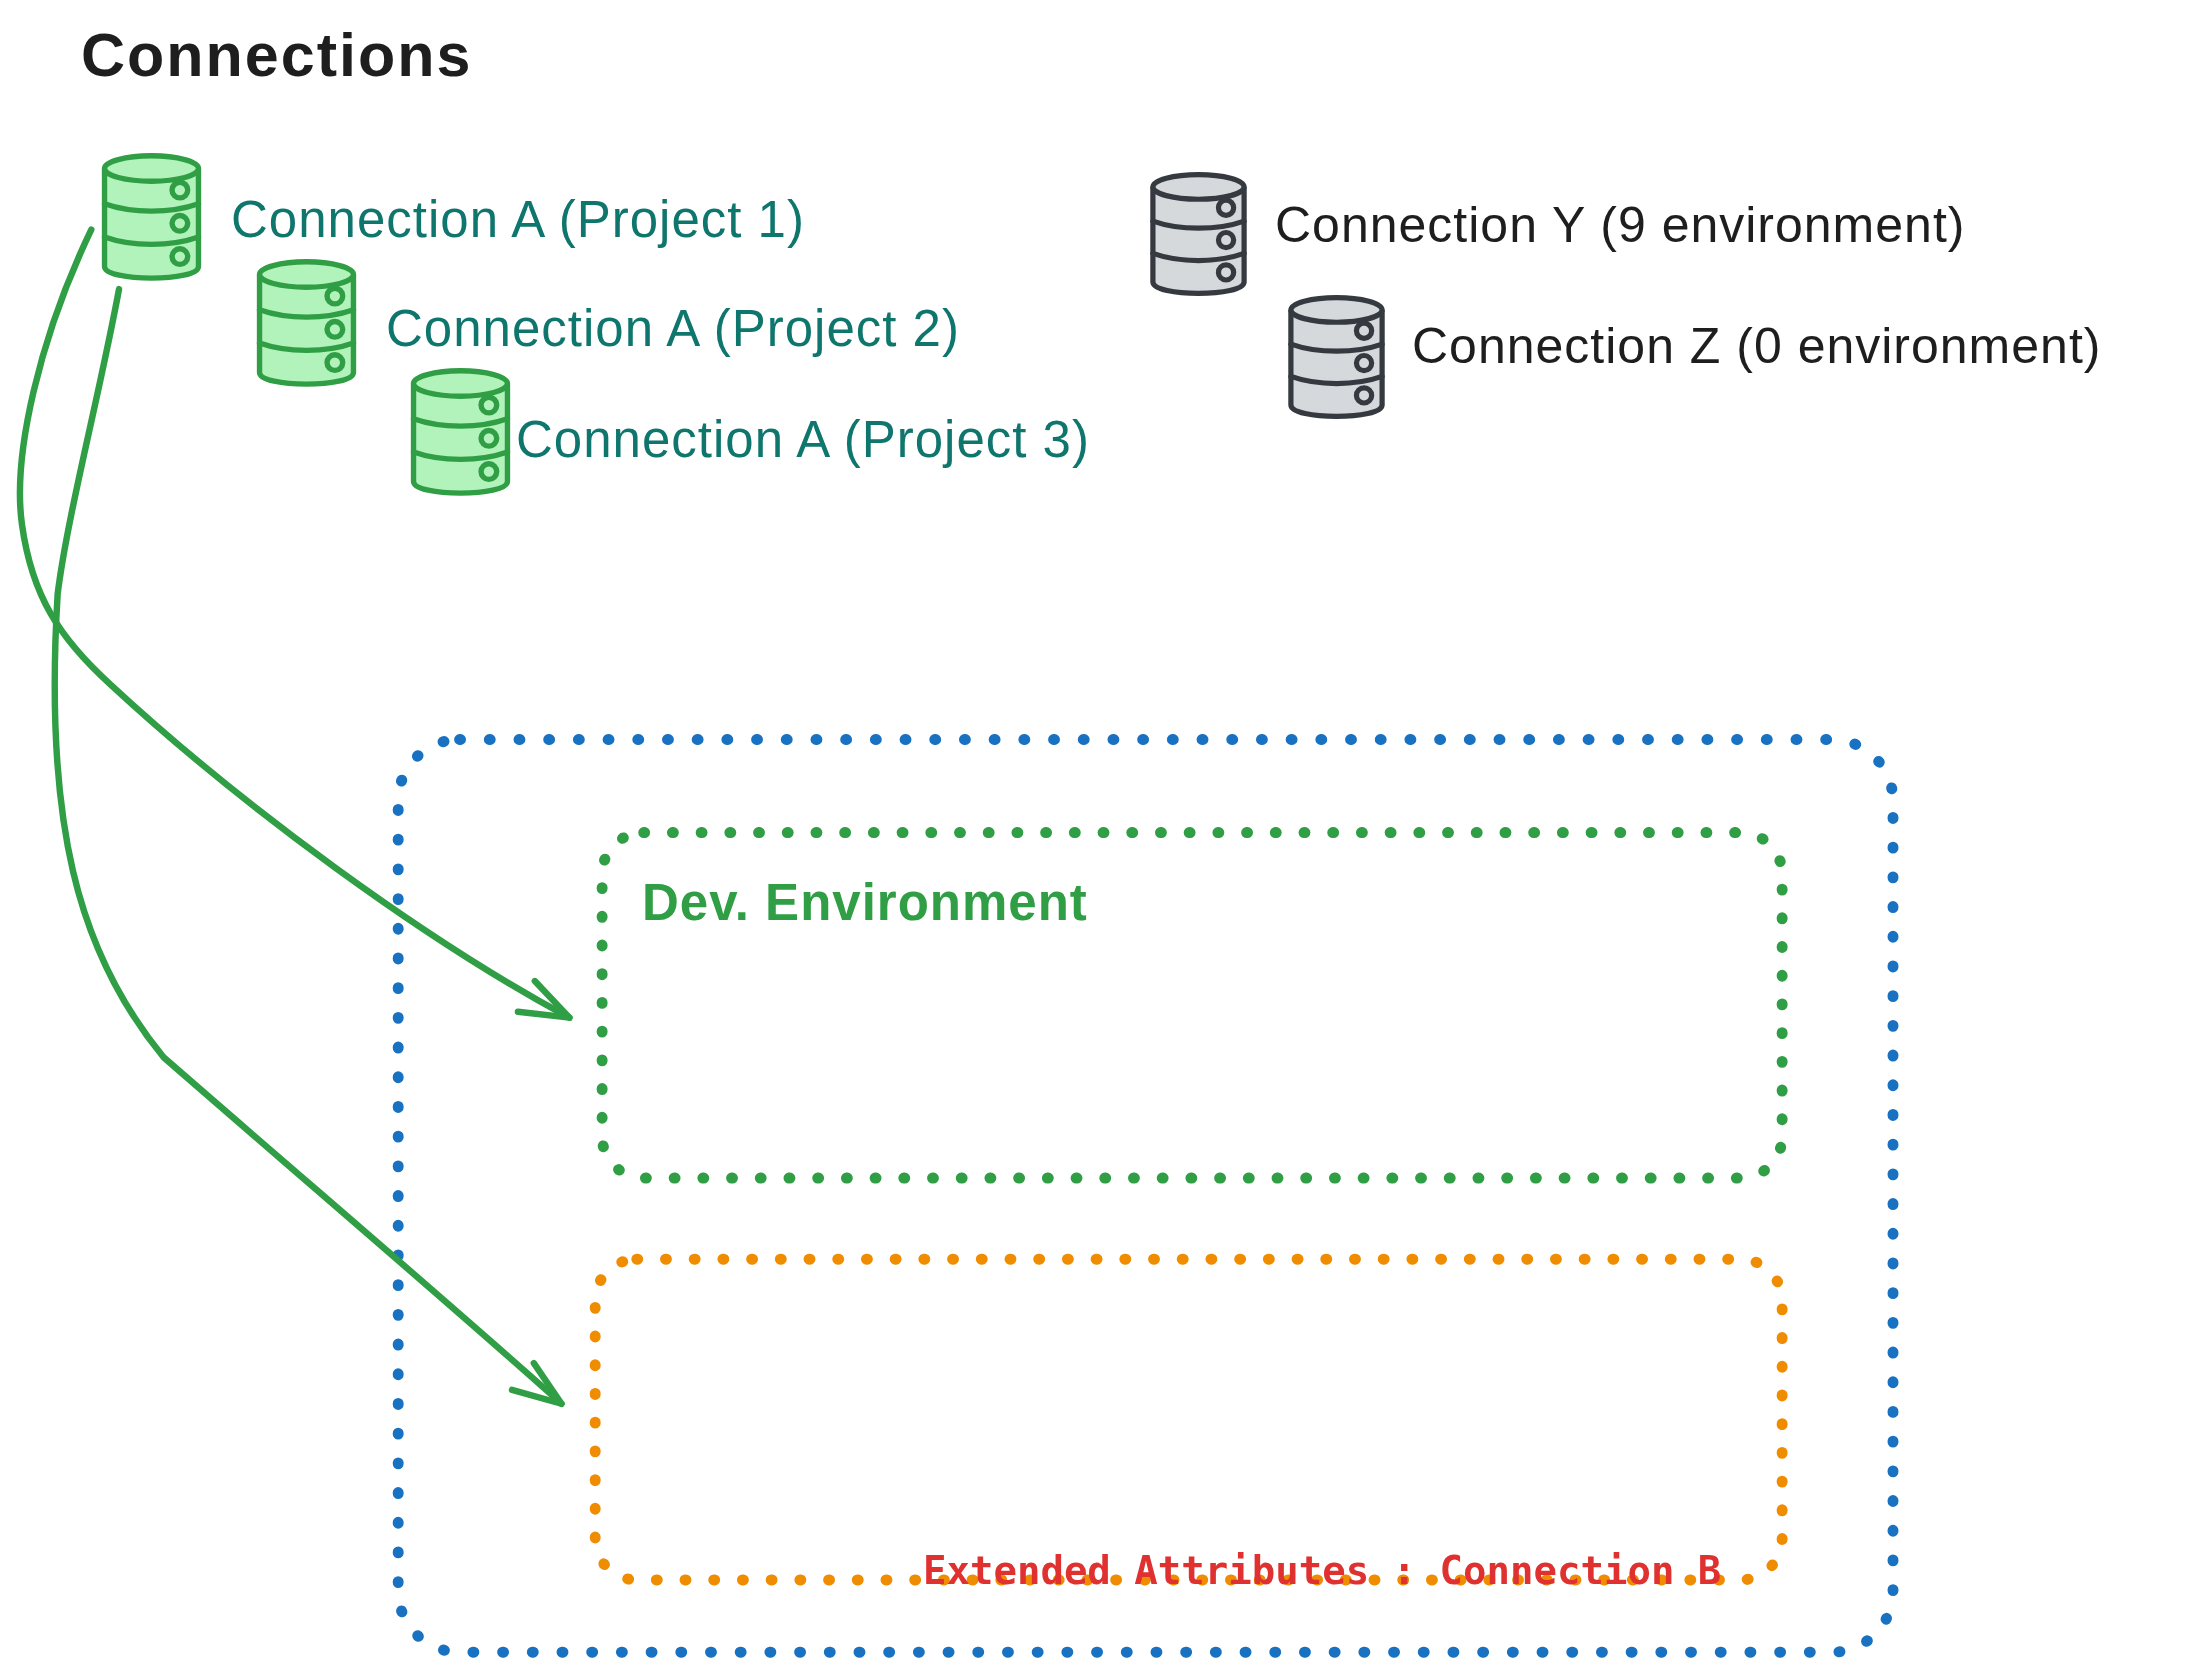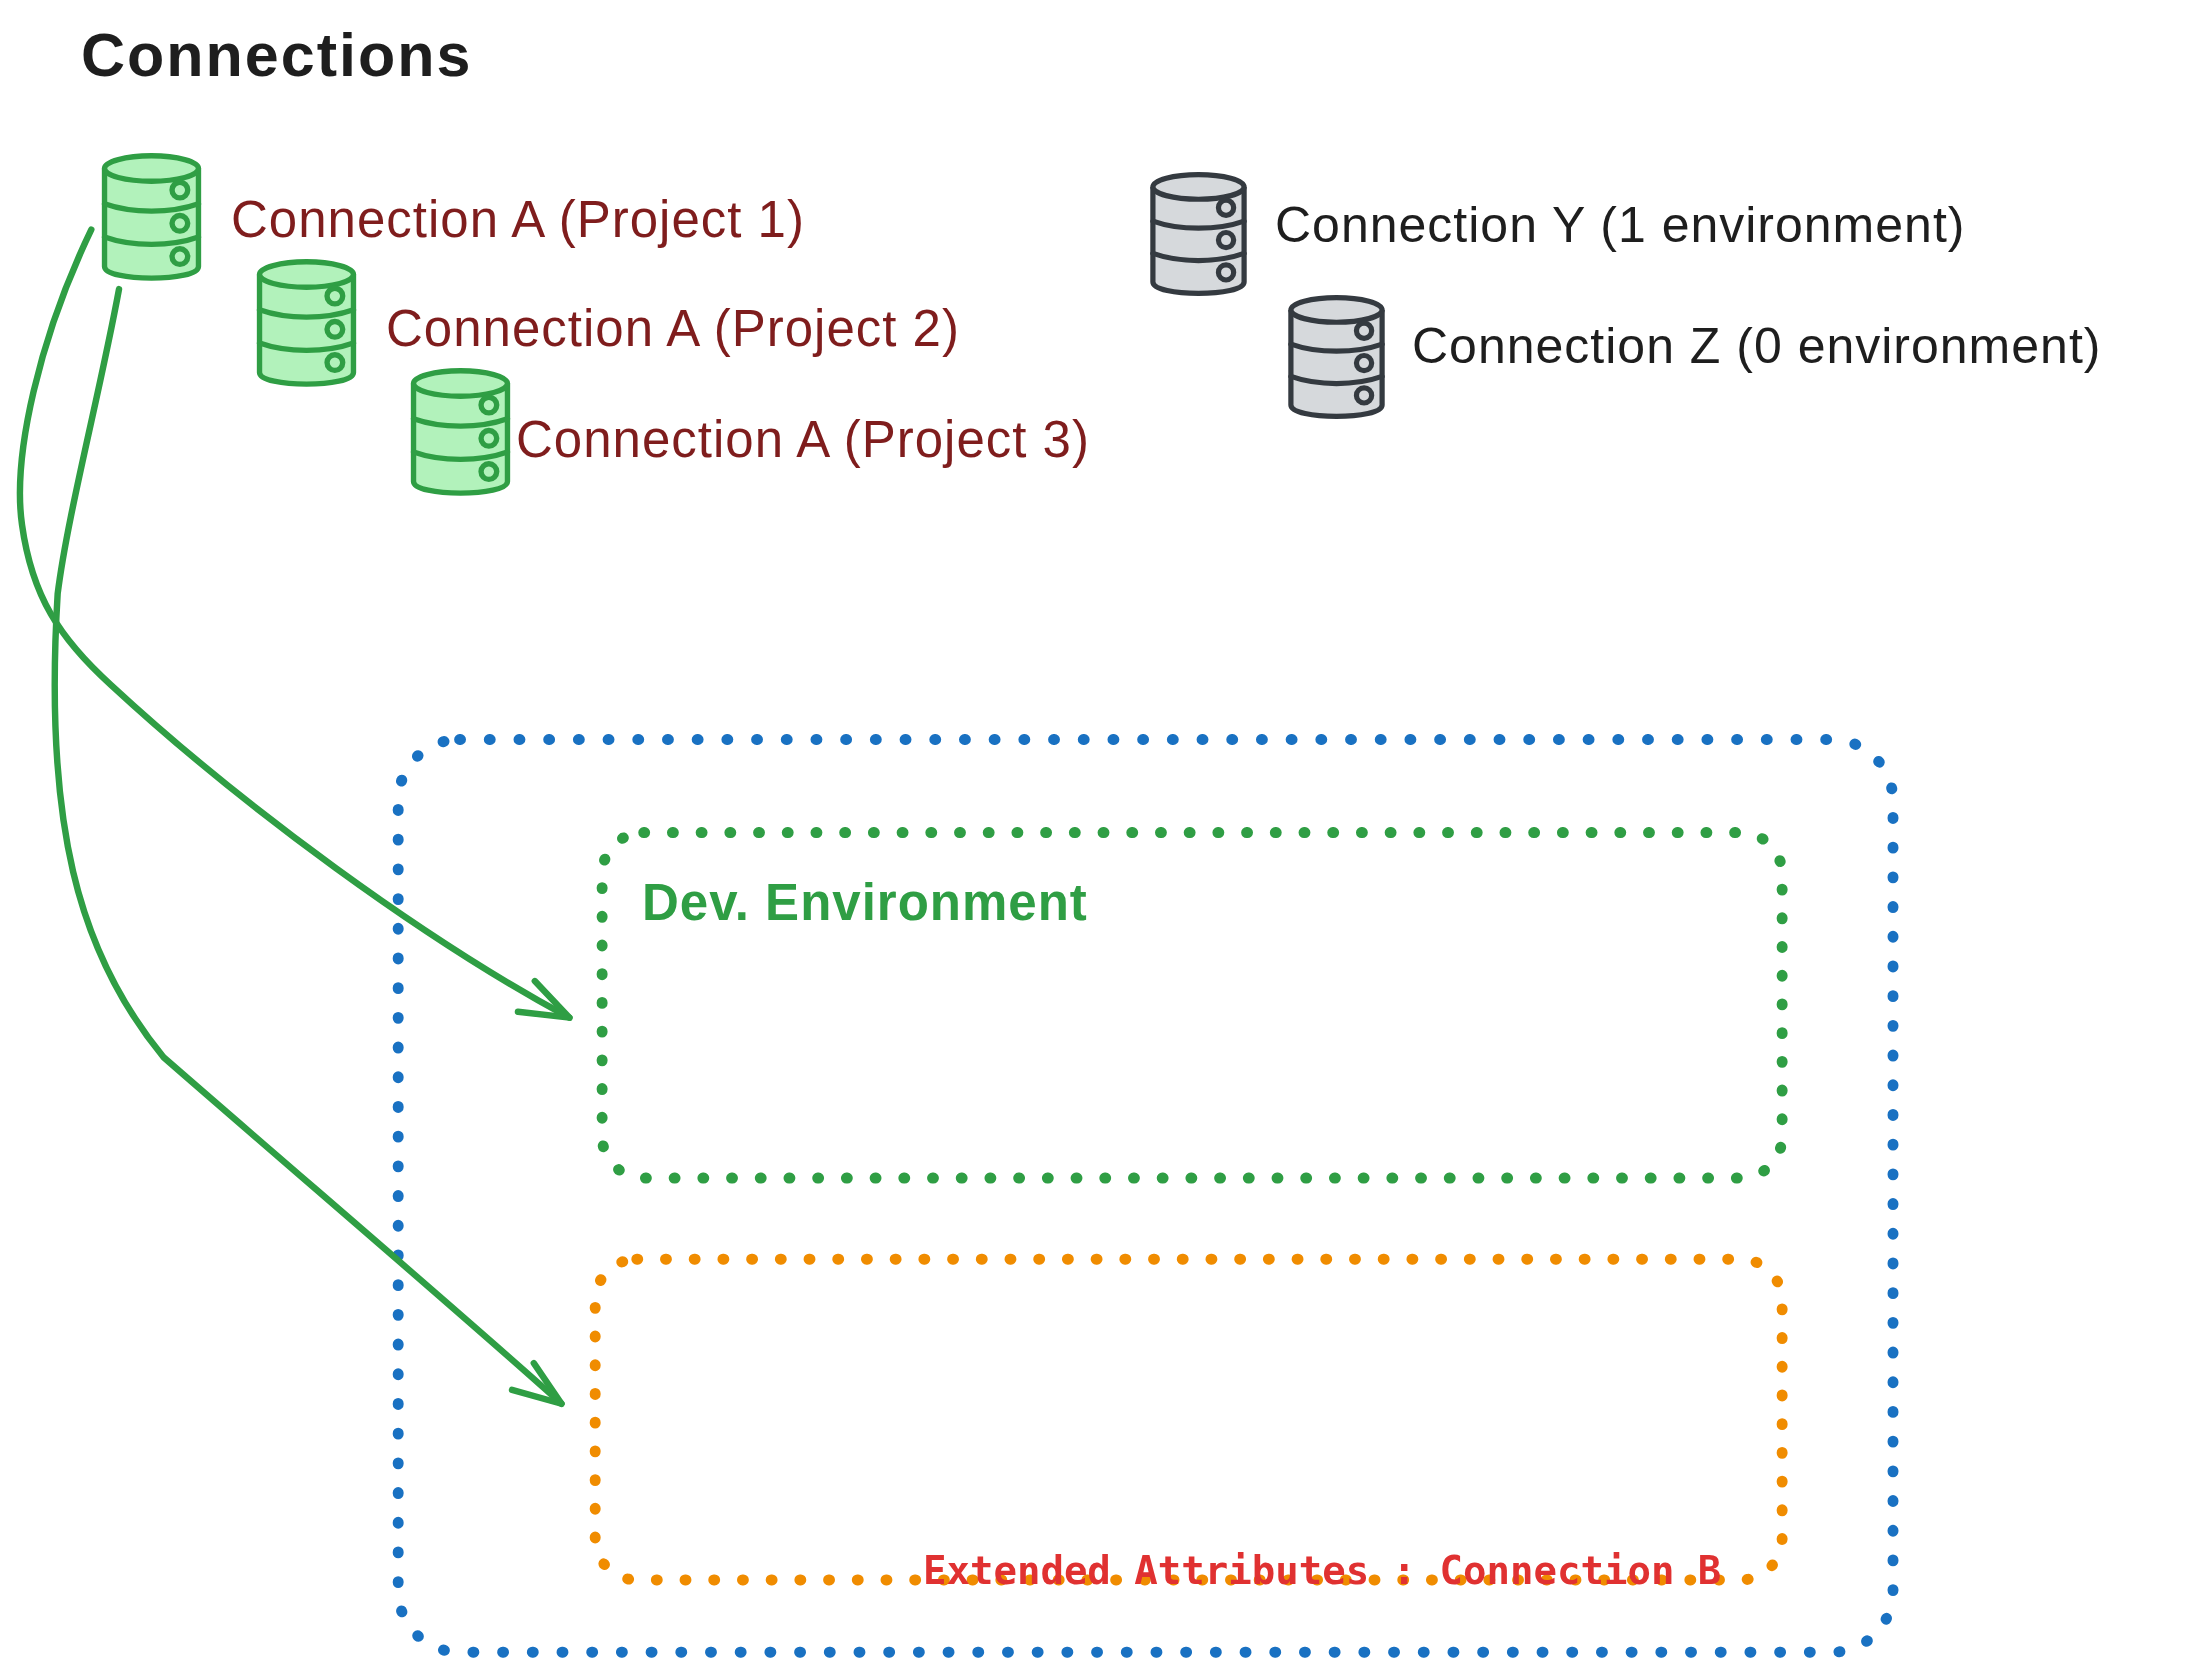--- a/index.html
+++ b/index.html
@@ -15,21 +15,21 @@
   .abs { position: absolute; }
 
   .diagram-title {
     left: 81px; top: 20px;
     font-size: 61px; font-weight: bold;
     letter-spacing: 2px;
     color: #1e1e1e;
   }
   .conn-label {
     font-size: 51px;
-    color: #7f1d1d;
+    color: #0f766e;
     letter-spacing: 1px;
     white-space: nowrap;
   }
   .conn-label.dark {
     color: #1e1e1e;
     font-size: 50px;
   }
   .project-title {
     left: 471px; top: 602px;
     font-size: 63px; font-weight: bold;
@@ -148,21 +148,21 @@
   <svg class="abs db-icon gray" style="left:1279px; top:289px;" width="115" height="133" viewBox="0 0 120 140">
     <path class="fillpart" d="M12 22 v100 c0 16 96 16 96 0 v-100"></path>
     <ellipse class="fillpart" cx="60" cy="22" rx="48" ry="13"></ellipse>
     <path class="line" d="M12 58 c28 10 68 10 96 0"></path>
     <path class="line" d="M12 92 c28 10 68 10 96 0"></path>
     <circle class="line" cx="89" cy="44" r="8"></circle>
     <circle class="line" cx="89" cy="78" r="8"></circle>
     <circle class="line" cx="89" cy="112" r="8"></circle>
   </svg>
 
-  <div class="abs conn-label dark" style="left:1275px; top:196px;">Connection Y (1 environment)</div>
+  <div class="abs conn-label dark" style="left:1275px; top:196px;">Connection Y (9 environment)</div>
   <div class="abs conn-label dark" style="left:1412px; top:317px;text-align:right;">Connection Z (0 environment)</div>
 
 
   <div class="abs env-name dev">Dev. Environment</div>
 
   <div class="abs mono-text prod">
     <div>Extended Attributes : Connection B</div>
     
   </div>
 

